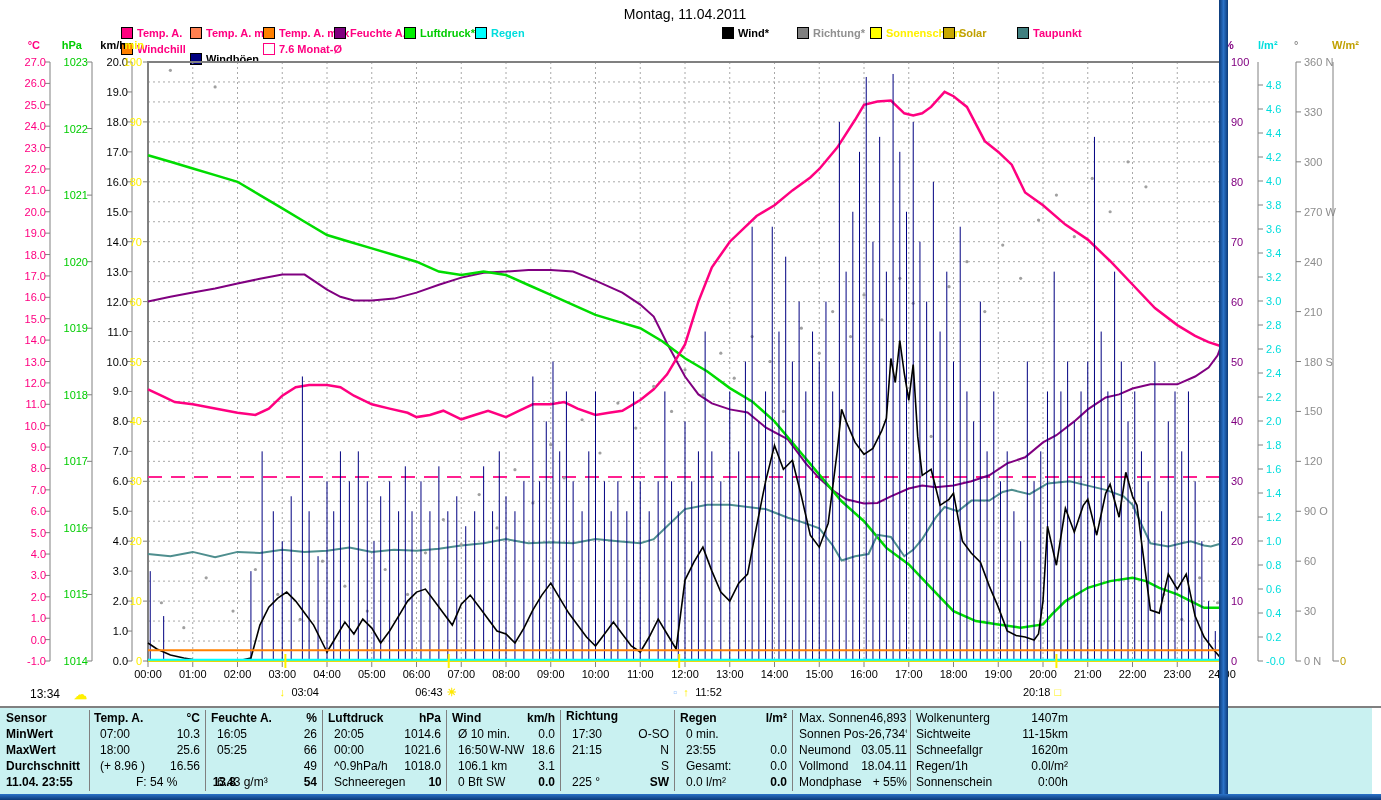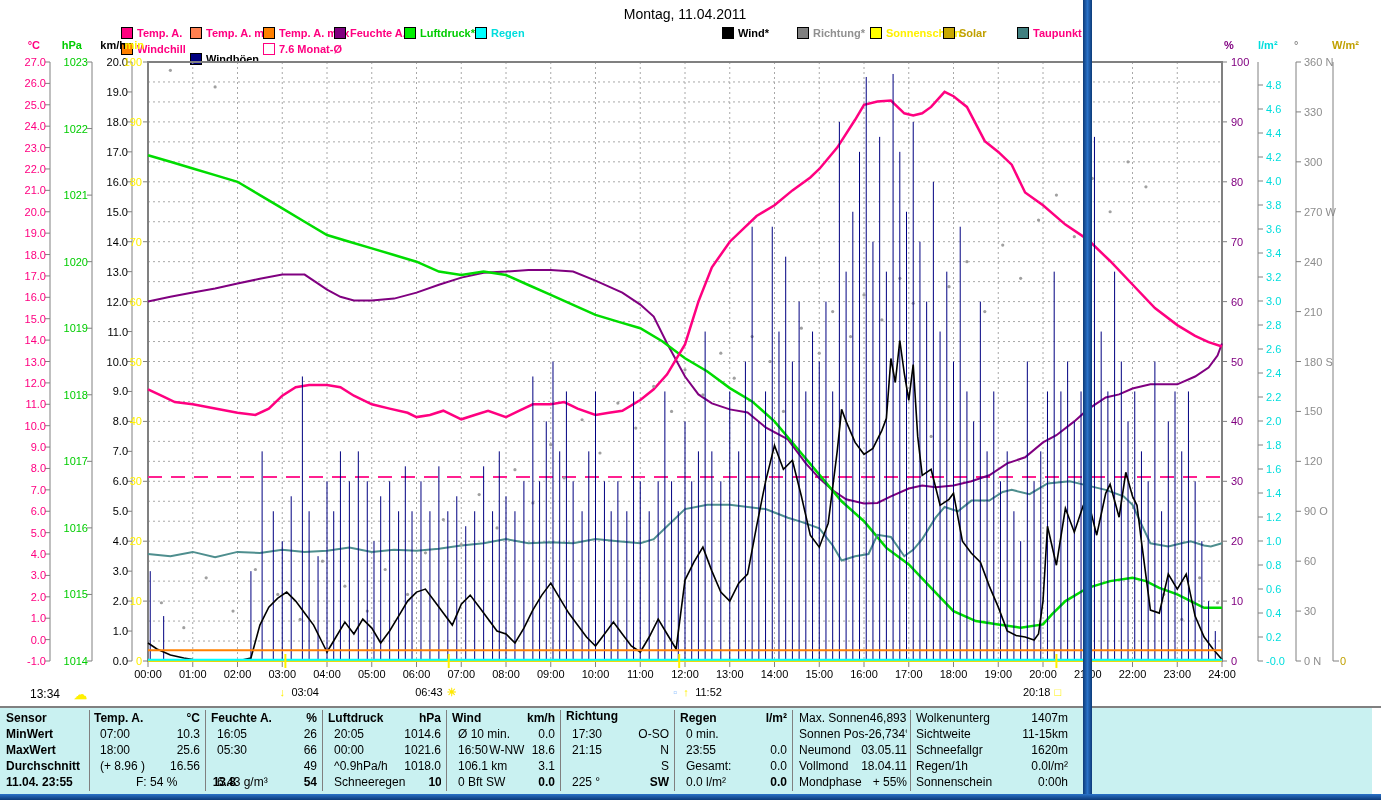--- a/index.html
+++ b/index.html
@@ -1,17 +1,17 @@
 <!DOCTYPE html>
 <html><head>
 <meta charset="utf-8">
 <style>
   html,body{margin:0;padding:0;background:#fff;}
   body{width:1381px;height:800px;overflow:hidden;font-family:"Liberation Sans",sans-serif;}
-  #screen{position:relative;width:1092px;height:800px;background:#fff;}
+  #screen{position:relative;width:1228px;height:800px;background:#fff;}
   #title{position:absolute;top:6px;left:0;width:1370px;text-align:center;font-size:14px;color:#000;}
   .leg-item{position:absolute;display:flex;align-items:center;height:12px;font-size:11px;font-weight:bold;white-space:nowrap;}
   .leg-box{width:10px;height:10px;margin-right:4px;border:1px solid #000;flex:none;}
   #plot{position:absolute;left:0;top:0;}
   #divider{position:absolute;left:0;top:706px;width:1381px;height:2px;background:#808080;}
   #stats{position:absolute;left:0;top:708px;width:1372px;height:86px;background:#C9F1F1;font-size:12px;color:#000;}
   .tdiv{position:absolute;top:2px;bottom:3px;width:1px;background:#808080;}
   .tcell{position:absolute;height:16px;line-height:16px;display:flex;white-space:nowrap;overflow:hidden;}
   .tcell .lab{flex:0 0 auto;}
   .tcell .mid{margin-left:auto;padding-right:6px;}
@@ -767,21 +767,21 @@
       </div>
       <div class="tcell" style="left: 211px; width: 106px; top: 2px;">
         <span class="lab bold">Feuchte A.</span>
         <span class="val bold">%</span>
       </div>
       <div class="tcell" style="left: 217px; width: 100px; top: 18px;">
         <span class="lab">16:05</span>
         <span class="val">26</span>
       </div>
       <div class="tcell" style="left: 217px; width: 100px; top: 34px;">
-        <span class="lab">05:30</span>
+        <span class="lab">05:25</span>
         <span class="val">66</span>
       </div>
       <div class="tcell" style="left: 217px; width: 100px; top: 50px;">
         <span class="lab"></span>
         <span class="val">49</span>
       </div>
       <div class="tcell" style="left: 217px; width: 100px; top: 66px;">
         <span class="lab">6.43 g/m³</span>
         <span class="val bold">54</span>
       </div>

